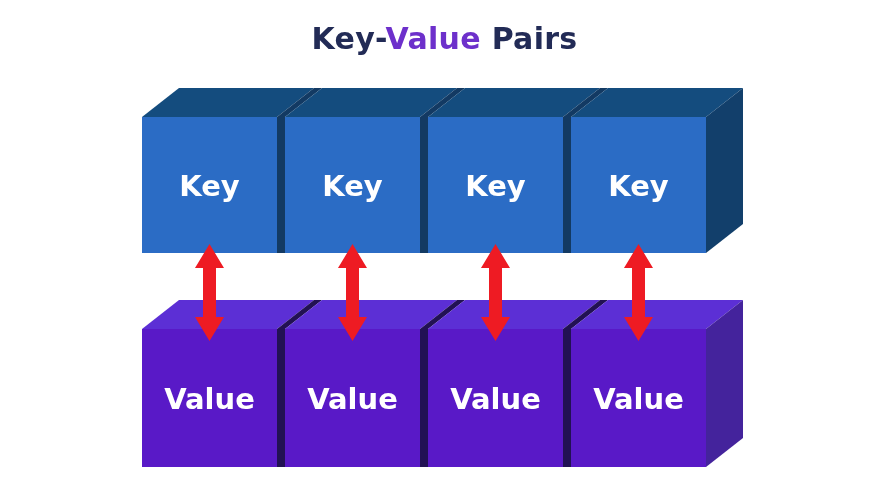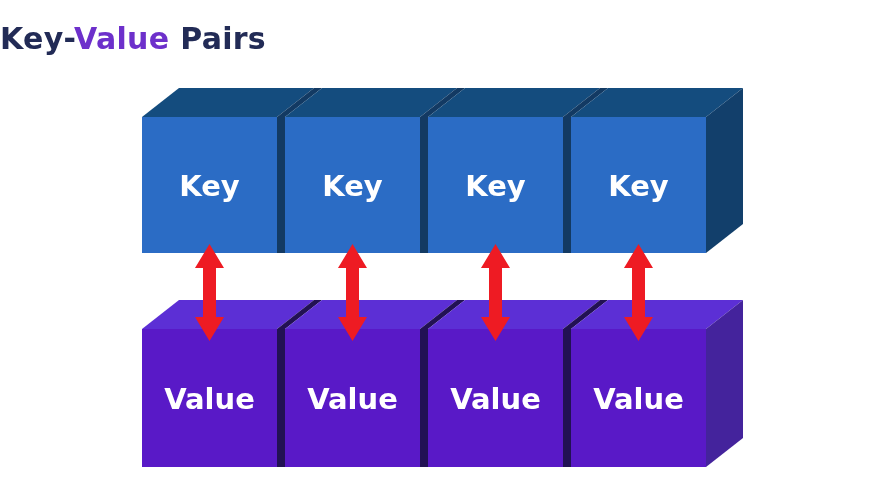--- a/index.html
+++ b/index.html
@@ -3,21 +3,21 @@
 <meta charset="utf-8">
 <style>
   html, body { margin: 0; padding: 0; }
   body {
     width: 889px; height: 500px; background: #ffffff; overflow: hidden;
     font-family: "DejaVu Sans", sans-serif;
   }
   .canvas { position: relative; width: 889px; height: 500px; background: #ffffff; }
   .title {
     position: absolute; top: 21px; left: 0; width: 889px;
-    text-align: left; font-size: 30px; font-weight: bold; letter-spacing: 0.3px;
+    text-align: center; font-size: 30px; font-weight: bold; letter-spacing: 0.3px;
     user-select: none;
   }
   #diagram-svg { position: absolute; top: 0; left: 0; }
   .box-label {
     font-family: "DejaVu Sans", sans-serif;
     font-weight: bold;
     font-size: 29px;
   }
 </style>
 </head>

